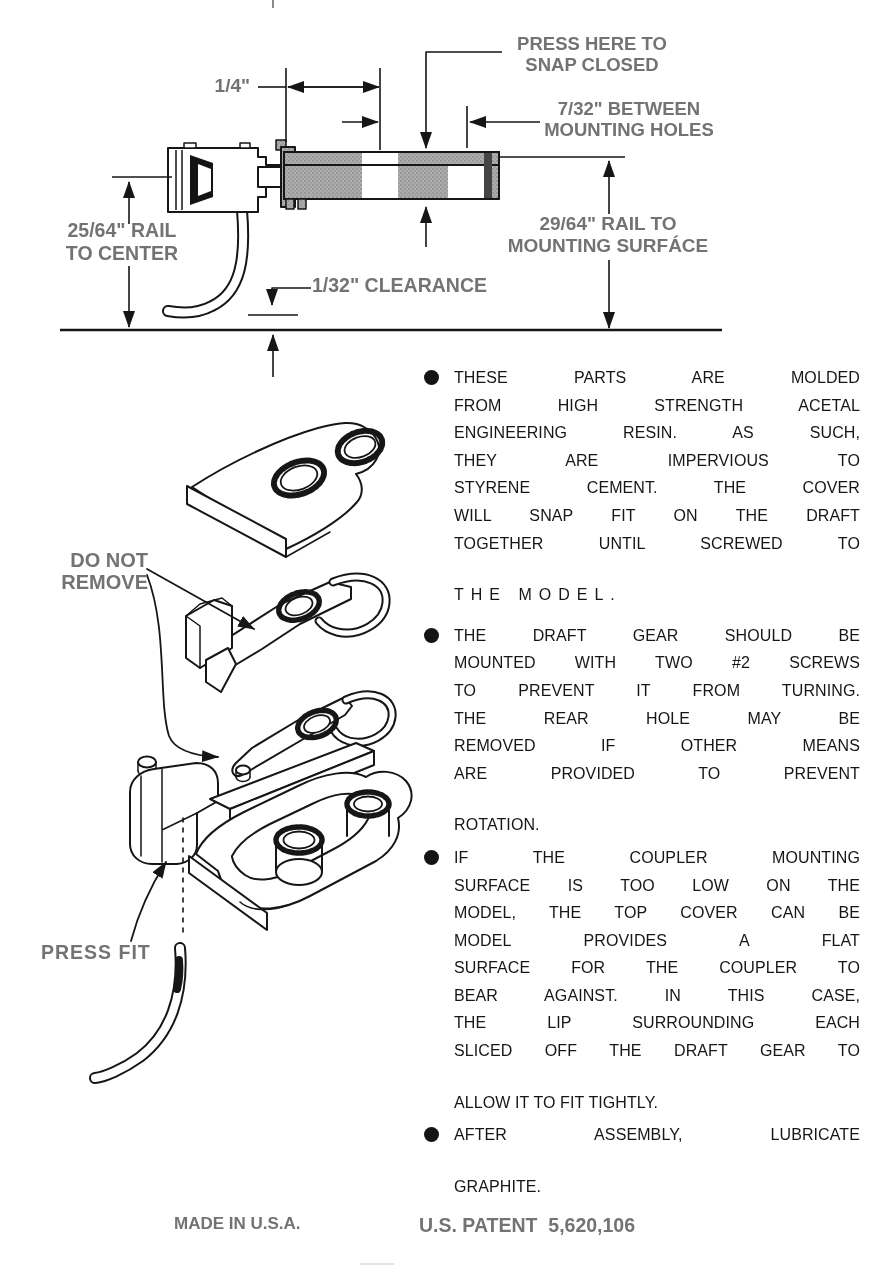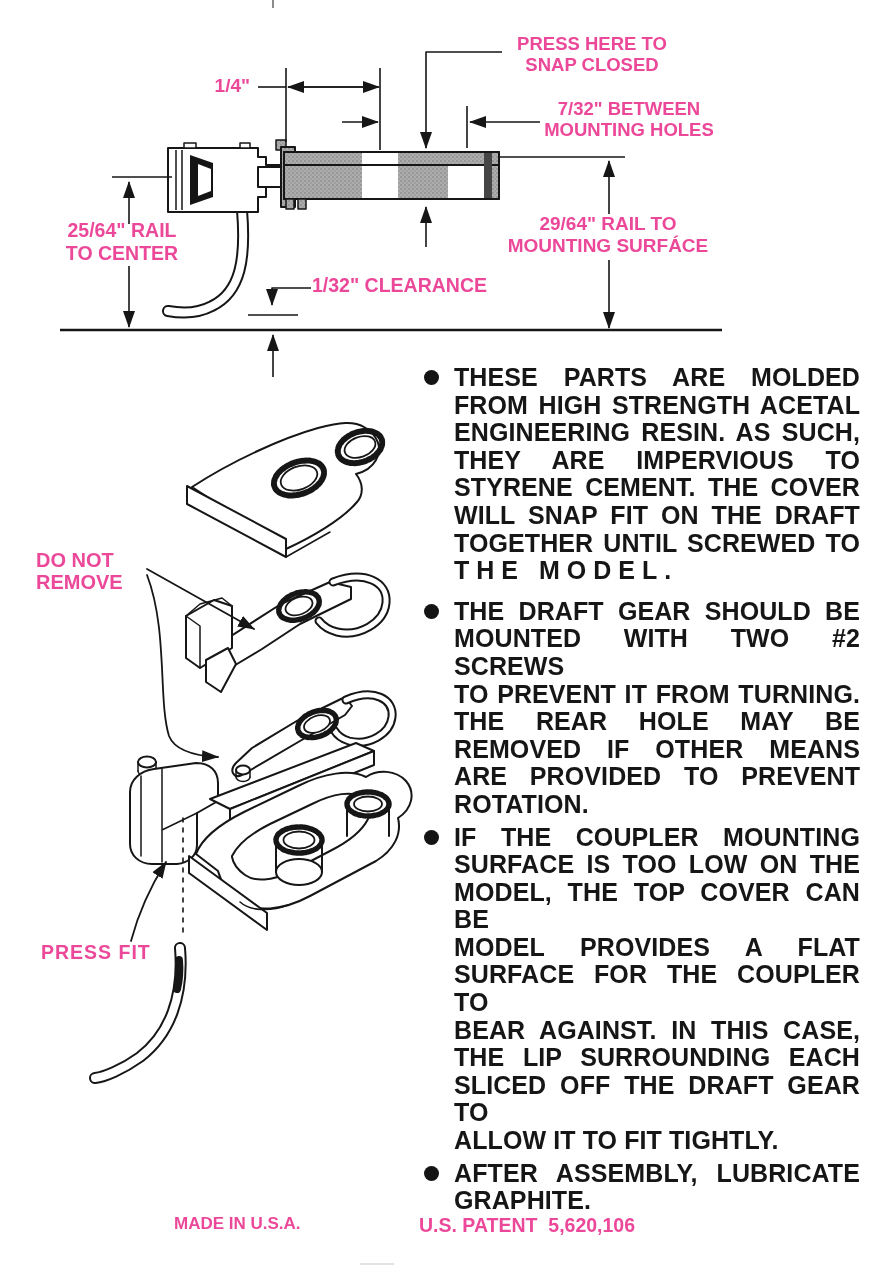--- a/index.html
+++ b/index.html
@@ -1,37 +1,37 @@
 <!DOCTYPE html>
 <html><head>
 <meta charset="utf-8">
 <style>
   html,body{margin:0;padding:0;background:#ffffff;}
   .page{
     position:relative;width:873px;height:1273px;background:#ffffff;
     font-family:"Liberation Sans",sans-serif;color:#161616;overflow:hidden;
   }
   svg.art{position:absolute;left:0;top:0;}
-  .lbl{position:absolute;font-weight:bold;color:#ec4899;}
+  .lbl{position:absolute;font-weight:bold;color:#737373;}
   .lbl div{white-space:pre;}
   #lbl-press{left:492px;top:33px;width:200px;text-align:center;font-size:18.5px;line-height:21px;}
   #lbl-quarter{left:186px;top:75px;width:64px;text-align:right;font-size:19px;}
   #lbl-between{left:536px;top:98px;width:186px;text-align:center;font-size:18.5px;line-height:21px;}
   #lbl-r2c{left:54px;top:219px;width:136px;text-align:center;font-size:19.5px;line-height:23px;}
   #lbl-r2m{left:492px;top:213px;width:232px;text-align:center;font-size:19px;line-height:21.5px;}
   #lbl-clear{left:312px;top:274px;font-size:19.5px;}
-  #lbl-dnr{left:36px;top:550px;width:112px;text-align:left;font-size:20px;line-height:21.5px;}
+  #lbl-dnr{left:36px;top:550px;width:112px;text-align:right;font-size:20px;line-height:21.5px;}
   #lbl-pfit{left:41px;top:941px;font-size:19.5px;letter-spacing:1px;}
   #instructions{position:absolute;left:424px;top:364px;width:442px;}
   .item{display:flex;align-items:flex-start;margin-bottom:5px;}
   .item:first-child{margin-bottom:13px;}
   .dot{flex:none;width:15px;height:15px;border-radius:50%;background:#141414;margin:6px 15px 0 0;}
-  .lines{width:406px;font-weight:bold;font-size:25px;line-height:27.6px;letter-spacing:0.1px;}
+  .lines{width:406px;font-weight:normal;font-size:16px;line-height:27.6px;letter-spacing:0.1px;}
   .ln{text-align:justify;text-align-last:justify;}
-  .ln.last{text-align:left;text-align-last:left;}
+  .ln.last{text-align:left;text-align-last:left;margin-top:24px;}
   .ln.spread{letter-spacing:7px;}
   #footer-made{left:174px;top:1214px;font-size:17px;}
   #footer-patent{left:419px;top:1214px;font-size:19.5px;white-space:pre;}
   #scan-mark{position:absolute;left:360px;top:1263px;width:34px;height:2px;background:#e3e3e3;}
 </style>
 </head>
 <body>
 
 <div class="page">
 

